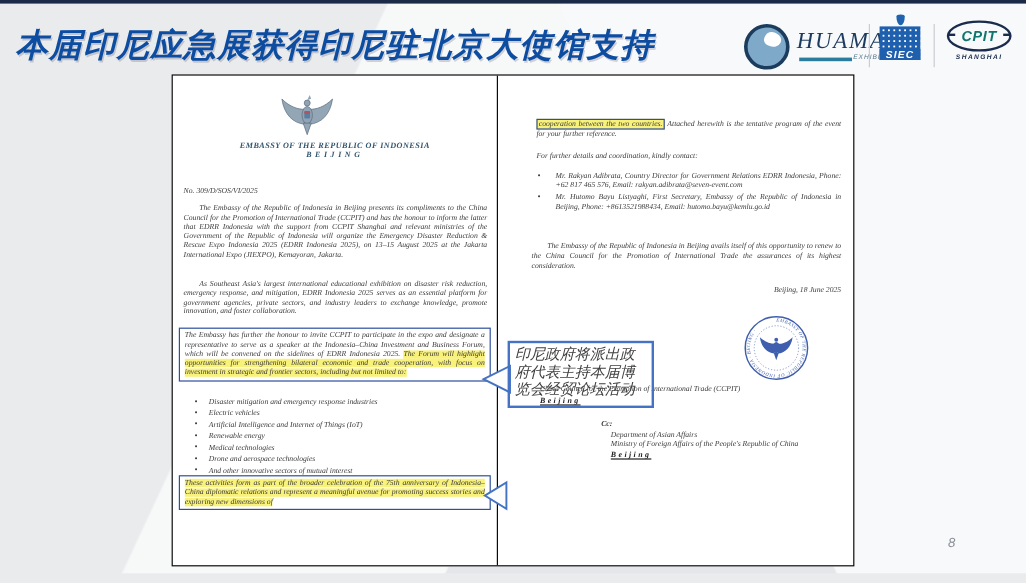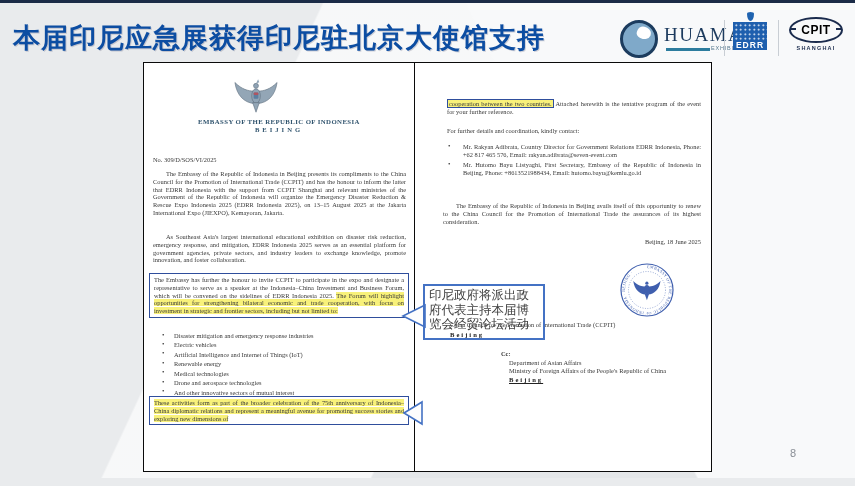--- a/index.html
+++ b/index.html
@@ -1,17 +1,17 @@
 <!DOCTYPE html>
 <html><head>
 <meta charset="utf-8">
 <style>
   html,body{margin:0;padding:0;}
   body{width:855px;height:486px;font-family:"Liberation Sans",sans-serif;background:#e9ebed;}
-  .slide{position:relative;width:855px;height:478px;overflow:hidden;background:#e9ebed;}
+  .slide{position:relative;width:855px;height:478px;overflow:hidden;background:#e9ebed;font-style:italic;}
   
   .bg-swoosh1{position:absolute;inset:0;background:linear-gradient(115deg,rgba(255,255,255,0) 30%,rgba(255,255,255,.65) 30.2%,rgba(255,255,255,.65) 55%,rgba(223,226,229,.5) 55.2%);z-index:0;}
   .bg-swoosh2{position:absolute;inset:0;background:linear-gradient(64deg,rgba(222,224,228,0) 64%,#f8f9fa 64.2%);z-index:0;}
   .topbar{position:absolute;left:0;top:0;width:855px;height:3px;background:#1b2b47;z-index:3;}
   .layer{position:absolute;z-index:2;}
   
   .title{left:13px;top:20px;font-size:27px;font-weight:900;color:#0c4da2;letter-spacing:1px;text-shadow:1px 1px 0 rgba(20,20,60,.18);}
   
   .huamao-icon{left:620px;top:20px;width:32px;height:32px;border:3px solid #1c3c5e;border-radius:50%;background:#7fa9c9;box-sizing:content-box;}
   .huamao-icon::after{content:"";position:absolute;left:14px;top:4px;width:14px;height:12px;background:#fff;border-radius:50% 50% 60% 40%;transform:rotate(25deg);}
@@ -20,21 +20,21 @@
   .huamao-sub{left:711px;top:45px;font-size:5.5px;color:#56798f;letter-spacing:.8px;}
   .logo-div{top:20px;width:1px;height:36px;background:#c9ced4;}
   .siec{left:733px;top:12px;width:34px;}
   .siec-drop{width:7px;height:9px;margin:0 auto;background:#1f63b0;border-radius:50% 50% 50% 50%/20% 20% 80% 80%;}
   .siec-box{margin-top:1px;width:34px;height:28px;background:#1e5fae;background-image:radial-gradient(#ffffff 0.8px,transparent 1px);background-size:4.5px 4.5px;background-position:1px 1px;display:flex;align-items:flex-end;justify-content:center;}
   .siec-label{font-size:8.5px;font-weight:bold;color:#fff;letter-spacing:1px;background:#1e5fae;width:100%;text-align:center;line-height:9px;}
   .cpit{left:788px;top:17px;width:56px;text-align:center;}
   .cpit-oval{width:50px;height:22px;margin:0 auto;border:2.5px solid #1a2b4d;border-radius:50%;display:flex;align-items:center;justify-content:center;position:relative;}
   .cpit-oval::before,.cpit-oval::after{content:"";position:absolute;top:9px;width:6px;height:2px;background:#1a2b4d;}
   .cpit-oval::before{left:-1px;}.cpit-oval::after{right:-1px;}
-  .cpit-name{font-size:12px;font-weight:900;color:#000000;letter-spacing:.5px;}
+  .cpit-name{font-size:12px;font-weight:900;color:#0f766e;letter-spacing:.5px;}
   .cpit-sub{margin-top:2px;font-size:5.5px;font-weight:bold;color:#1a2b4d;letter-spacing:1.2px;}
   
   .doc{left:143px;top:62px;width:567px;height:408px;background:#fff;border:1.5px solid #0a0a0a;z-index:2;}
   .doc *{box-sizing:border-box;}
   .page-divider{position:absolute;left:269.5px;top:0;height:100%;width:1.5px;background:#0a0a0a;}
   .abs{position:absolute;}
   .letter{font-family:"Liberation Serif",serif;color:#3a3a3a;font-size:6.4px;line-height:7.8px;text-align:justify;}
   .org{font-weight:bold;color:#32556f;font-size:6.8px;letter-spacing:.4px;text-align:center;}
   .orgcity{font-weight:bold;color:#32556f;font-size:6.6px;letter-spacing:3px;text-align:center;}
   .indent{text-indent:13px;}
@@ -63,21 +63,21 @@
   <div class="layer title">本届印尼应急展获得印尼驻北京大使馆支持</div>
 
   <div class="layer huamao-icon"></div>
   <div class="layer huamao-text">HUAMAO</div>
   <div class="layer huamao-bar"></div>
   <div class="layer huamao-sub">EXHIBITION</div>
   <div class="layer logo-div" style="left:724px;"></div>
   <div class="layer siec">
     <div class="siec-drop"></div>
     <div class="siec-box">
-      <div class="siec-label">EDRR</div>
+      <div class="siec-label">SIEC</div>
     </div>
   </div>
   <div class="layer logo-div" style="left:778px;"></div>
   <div class="layer cpit">
     <div class="cpit-oval">
       <span class="cpit-name">CPIT</span>
     </div>
     <div class="cpit-sub">SHANGHAI</div>
   </div>
 

